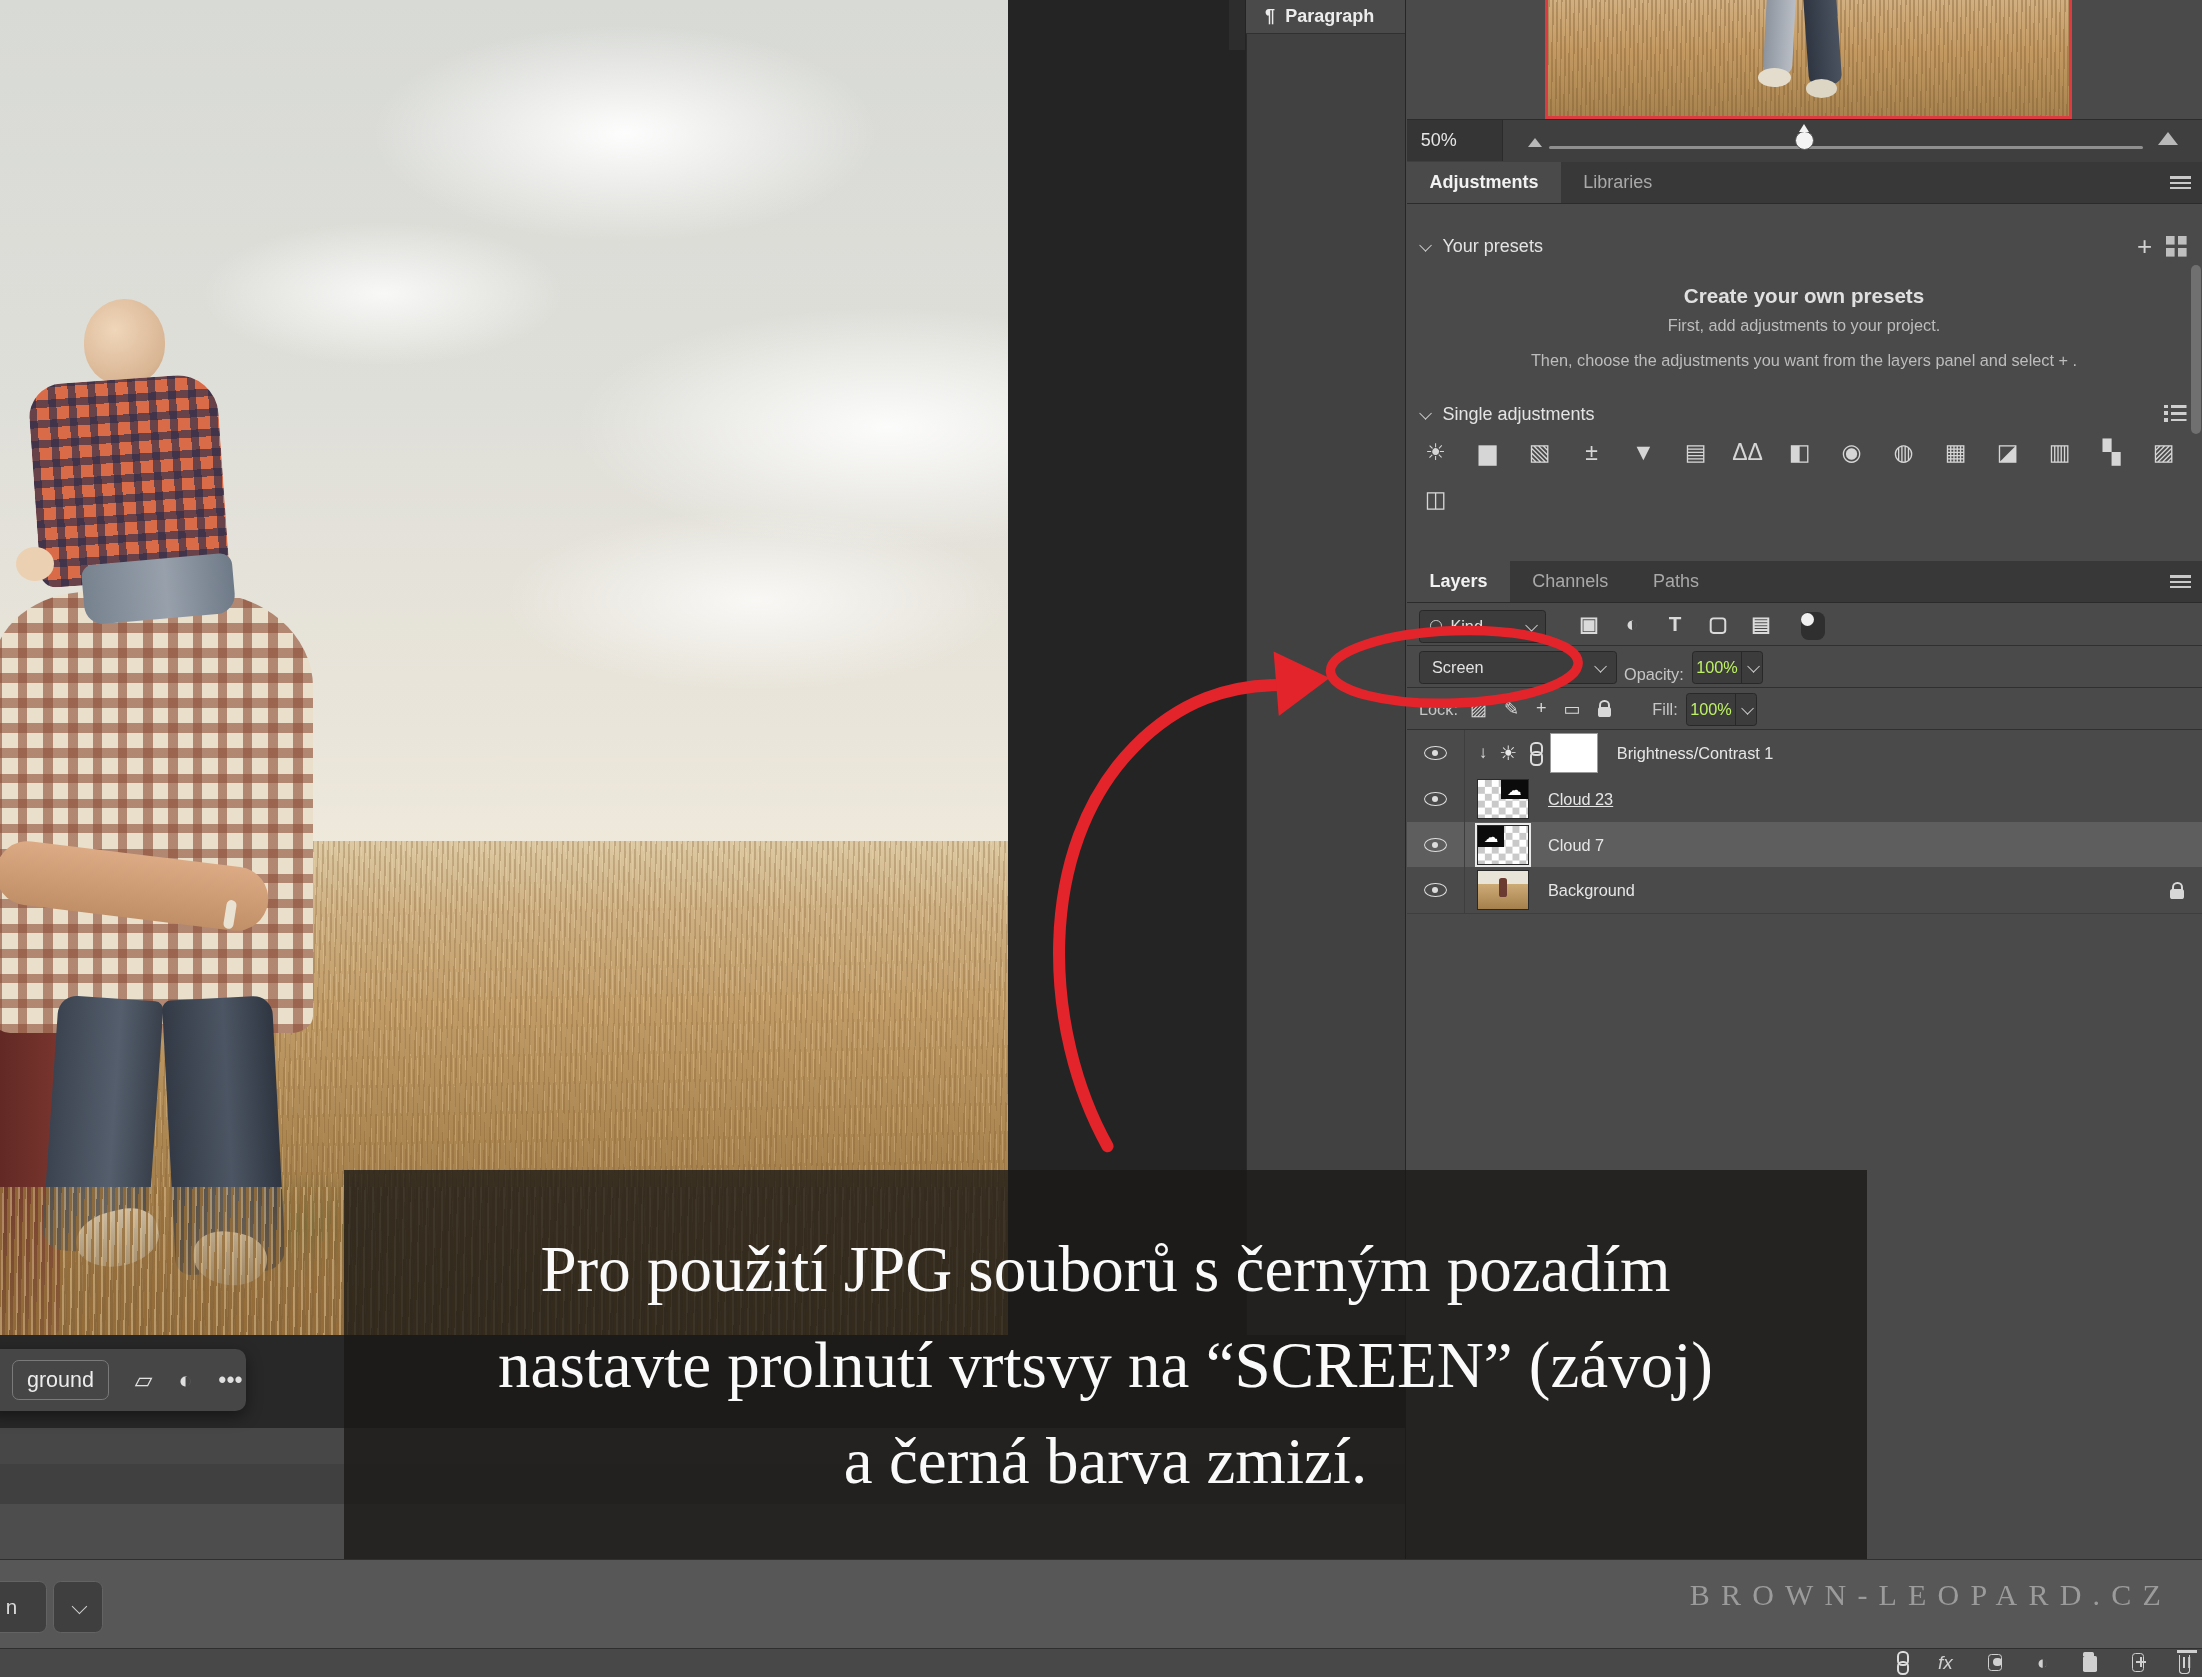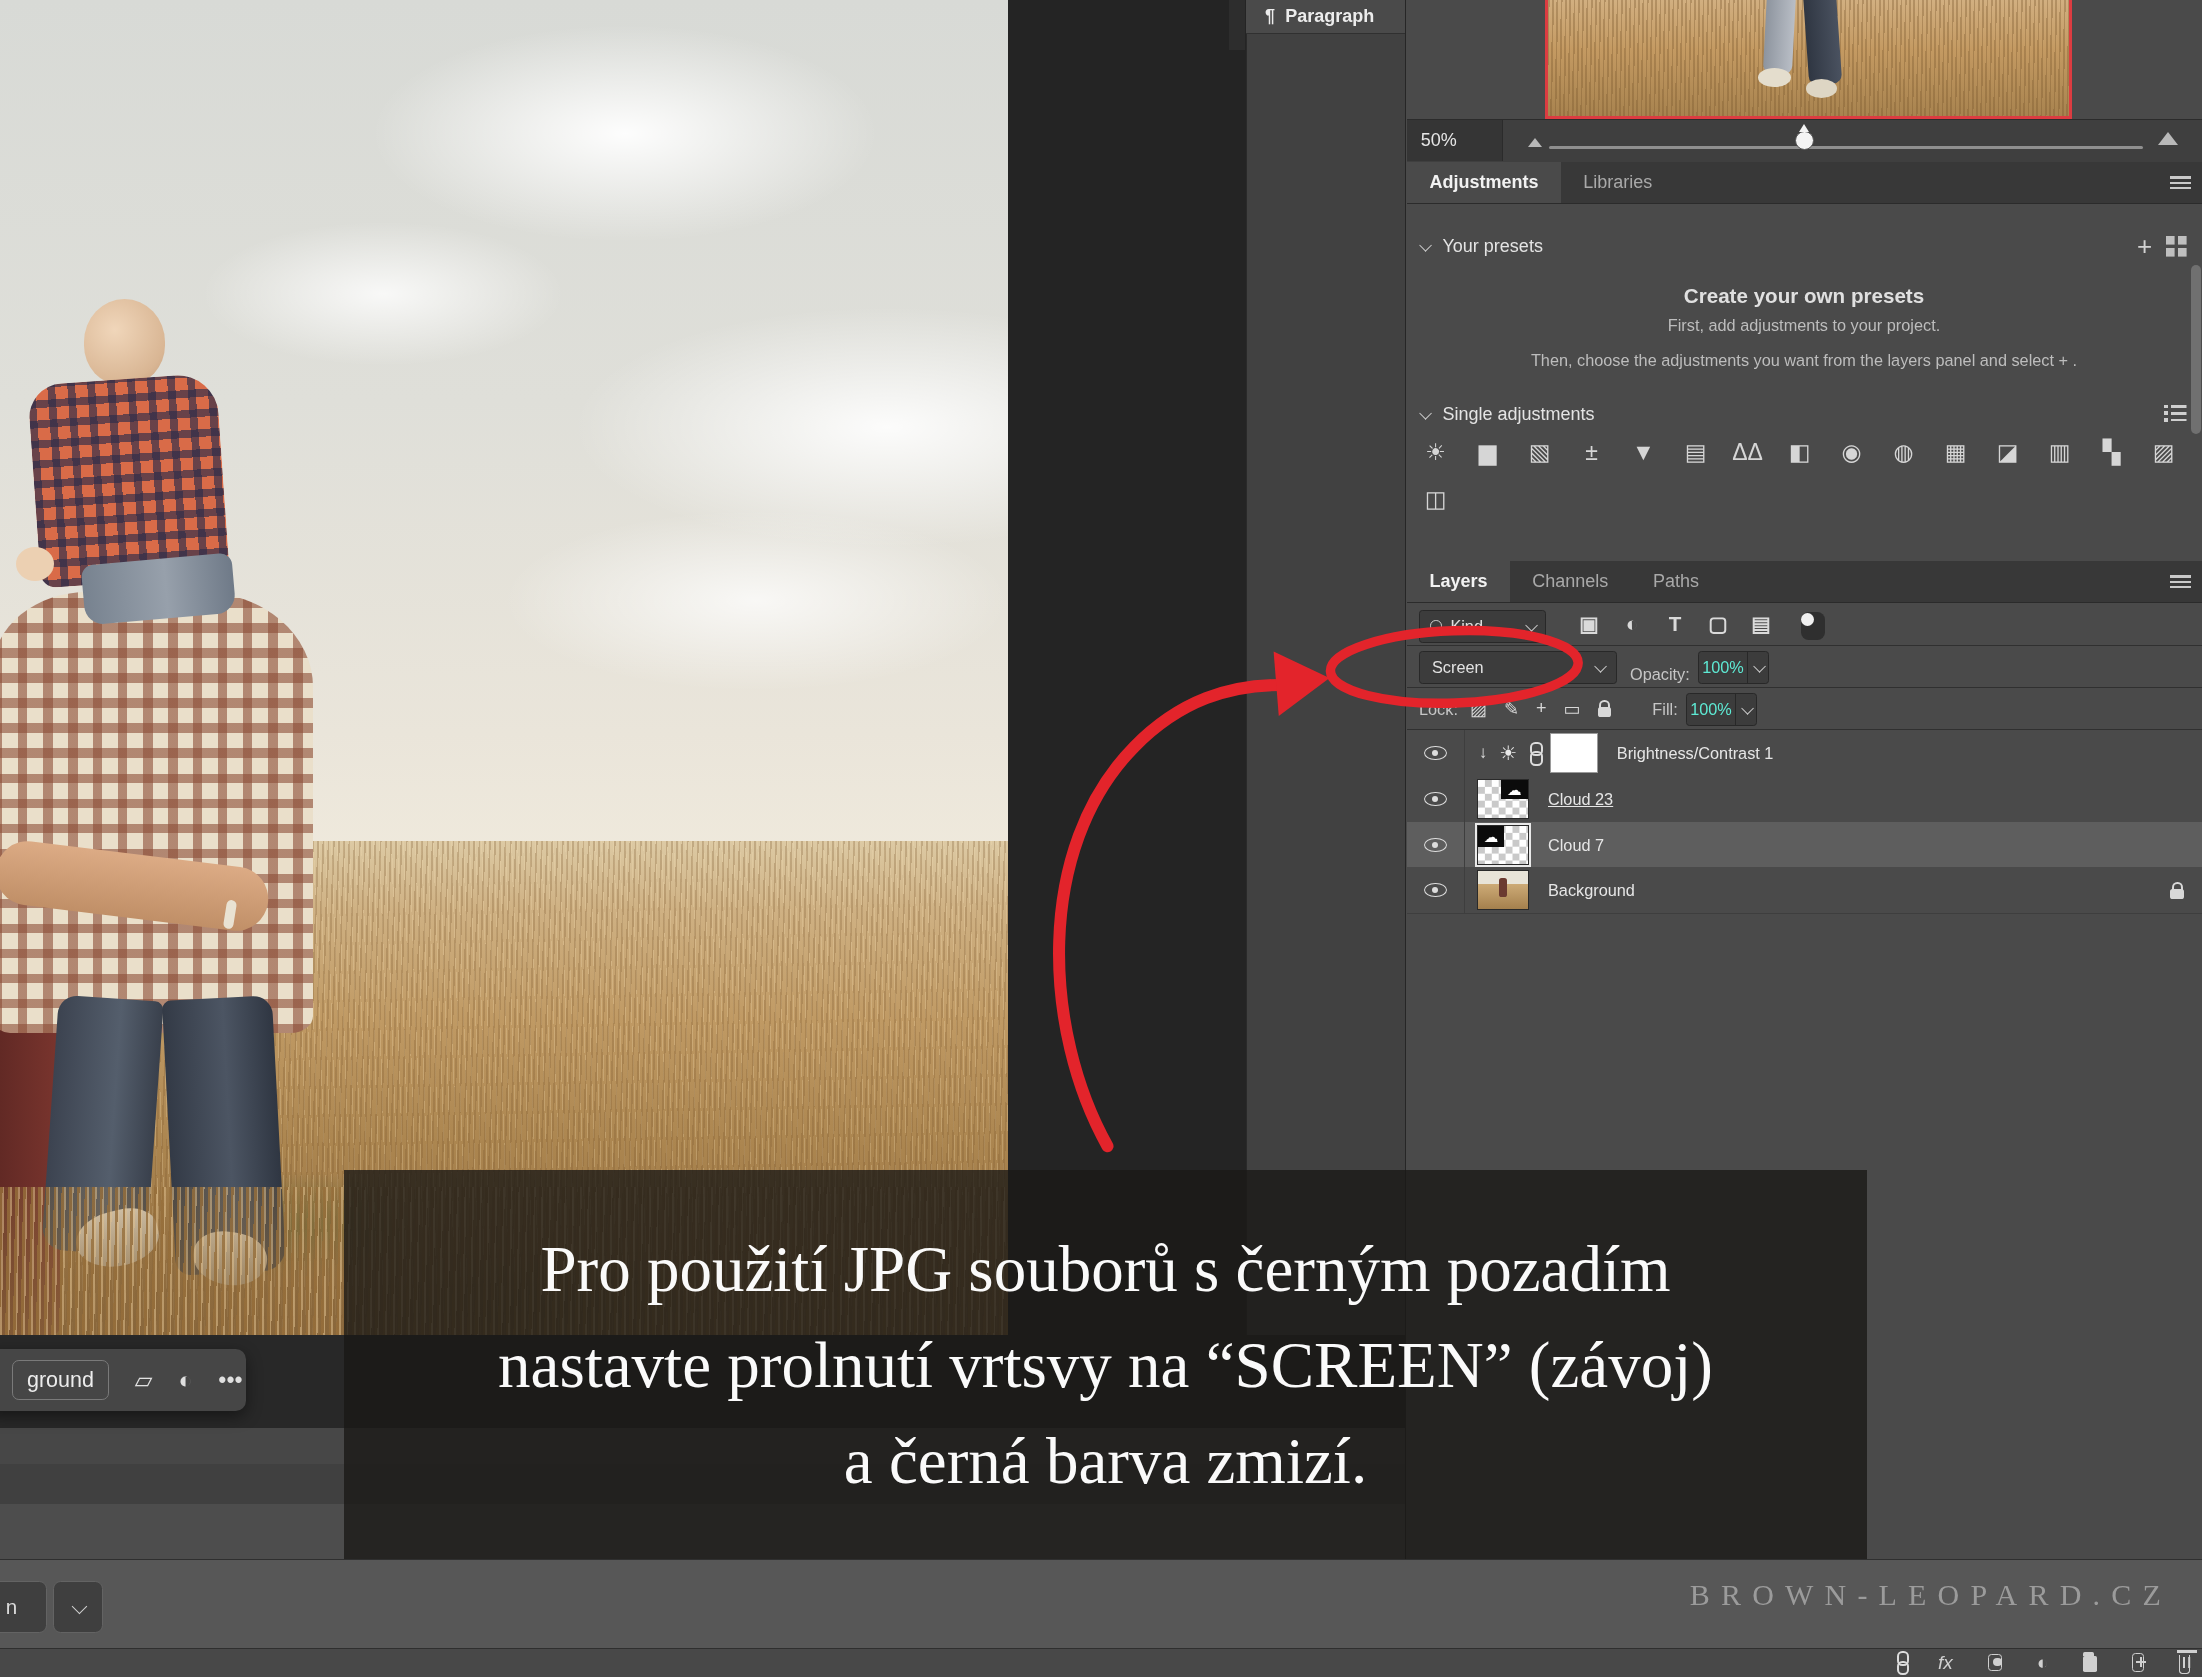--- a/index.html
+++ b/index.html
@@ -132,21 +132,21 @@
   #kind-icons{display:flex;gap:19px;margin-left:31px;}
   #kind-icons .ic{color:#dadada;font-size:20.6px;width:24px;text-align:center;font-weight:bold;}
   .pill{width:14.6px;height:27.5px;background:#2f2f2f;border-radius:7.7px;position:relative;margin-left:8.6px;}
   .pill:before{content:"";position:absolute;left:0.9px;top:0.9px;width:13px;height:13px;border-radius:50%;background:#f0f0f0;}
 
   .rowline{left:1407px;width:796px;height:0.9px;background:#303030;}
   #blendrow{left:1419px;top:650px;width:770px;height:34px;display:flex;align-items:flex-end;color:#c6c6c6;font-size:16.3px;}
   .dd{height:33px;background:#3c3c3c;border:0.9px solid #282828;border-radius:3.4px;display:flex;align-items:center;box-sizing:border-box;color:#e2e2e2;}
   #blendbox{width:198px;padding:0 12px;justify-content:space-between;}
   .valbox{width:71px;margin-left:8.6px;}
-  .valbox .v{flex:1;text-align:center;color:#5eead4;}
+  .valbox .v{flex:1;text-align:center;color:#bef264;}
   .valbox .c{width:20.6px;border-left:0.9px solid #282828;display:flex;align-items:center;justify-content:center;height:100%;}
   #lockrow{left:1419px;top:692px;width:770px;height:34px;display:flex;align-items:center;color:#c6c6c6;font-size:16.3px;}
   #lock-icons{display:flex;gap:17px;margin-left:12px;}
   #lock-icons .ic{color:#d8d8d8;font-size:18px;}
   .padlock{display:inline-block;width:13.8px;height:10.3px;background:#d8d8d8;border-radius:2.6px;position:relative;margin-top:8.6px;}
   .padlock:before{content:"";position:absolute;left:1.7px;top:-6.9px;width:6.9px;height:6.9px;border:2.2px solid #d8d8d8;border-bottom:none;border-radius:5.2px 5.2px 0 0;}
 
   
   .lrow{left:1407px;width:796px;height:46px;background:#4a4a4a;border-bottom:0.9px solid #3e3e3e;display:flex;align-items:center;}
   .lrow.sel{background:#5e5e5e;}
@@ -328,21 +328,21 @@
         <span class="ic pill"></span>
       </div>
   </div>
 
   <div class="abs rowline" style="top:645px"></div>
   <div class="abs" id="blendrow">
     <div class="dd" id="blendbox">
       <span>Screen</span>
       <span class="chev"></span>
     </div>
-    <span style="margin-left:13px">Opacity:</span>
+    <span style="margin-left:7px">Opacity:</span>
     <div class="dd valbox">
       <span class="v">100%</span>
       <span class="c">
           <span class="chev"></span>
         </span>
     </div>
   </div>
   <div class="abs rowline" style="top:687px"></div>
 
   <div class="abs" id="lockrow">

